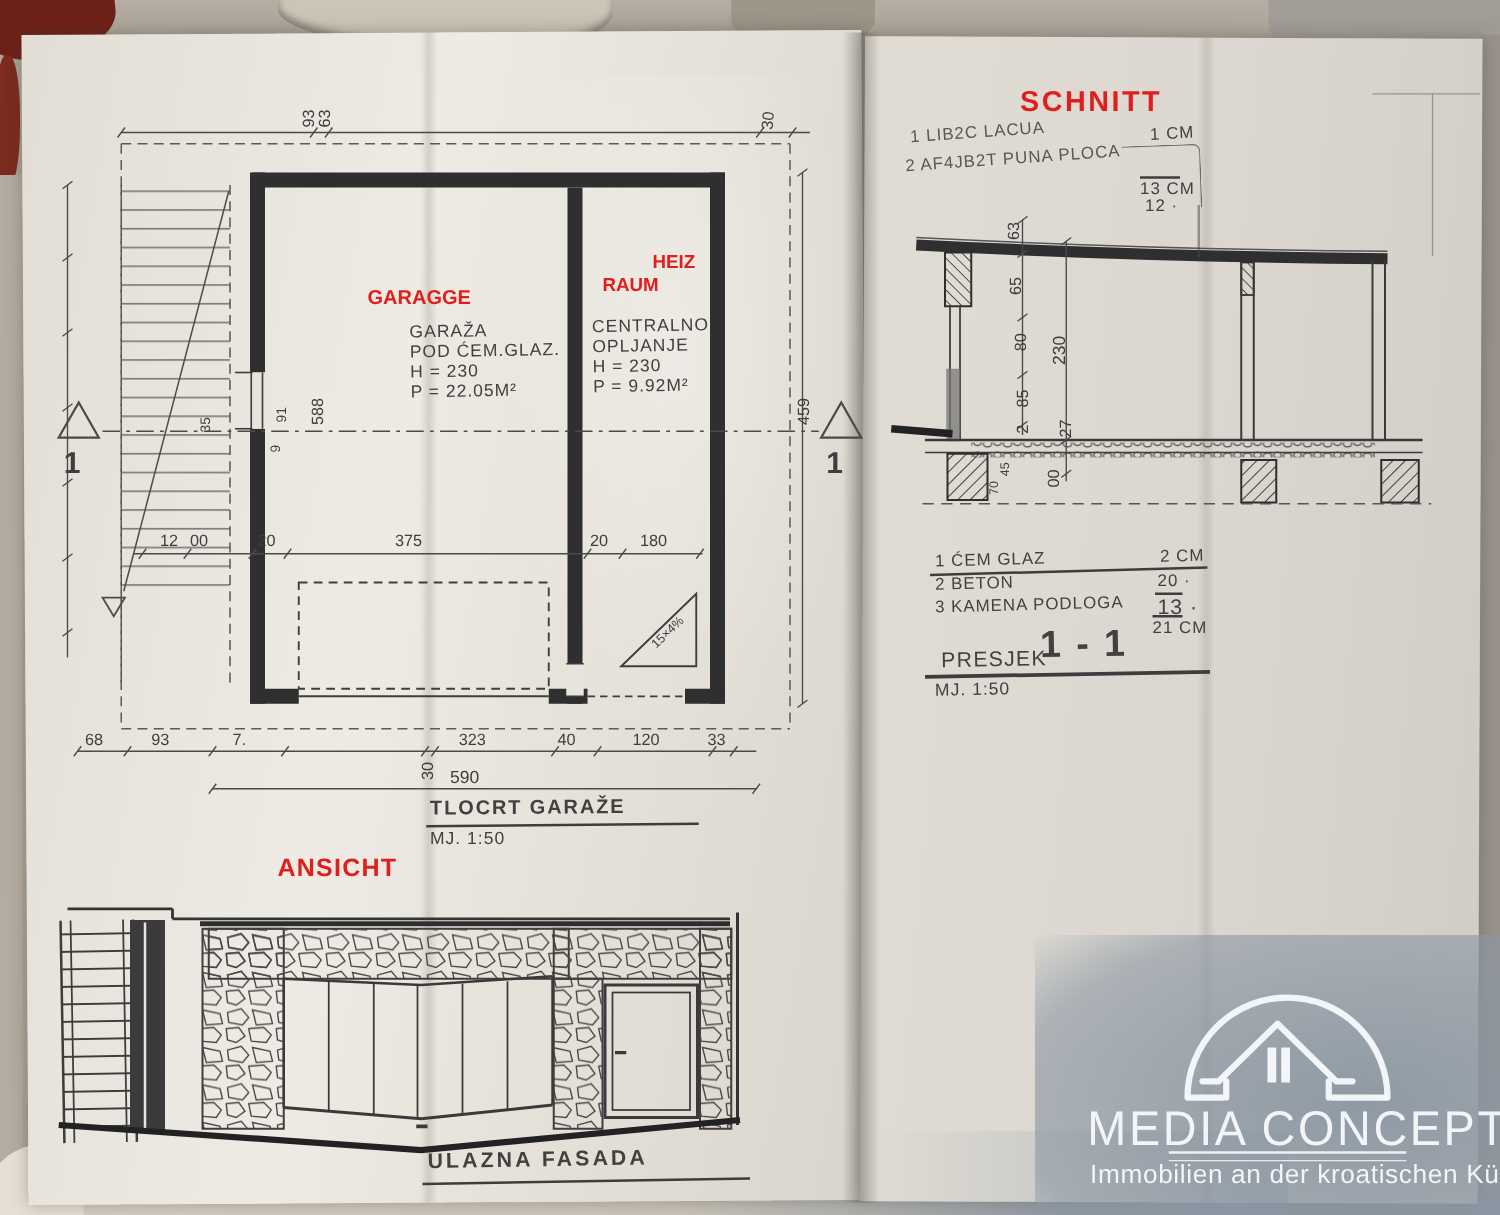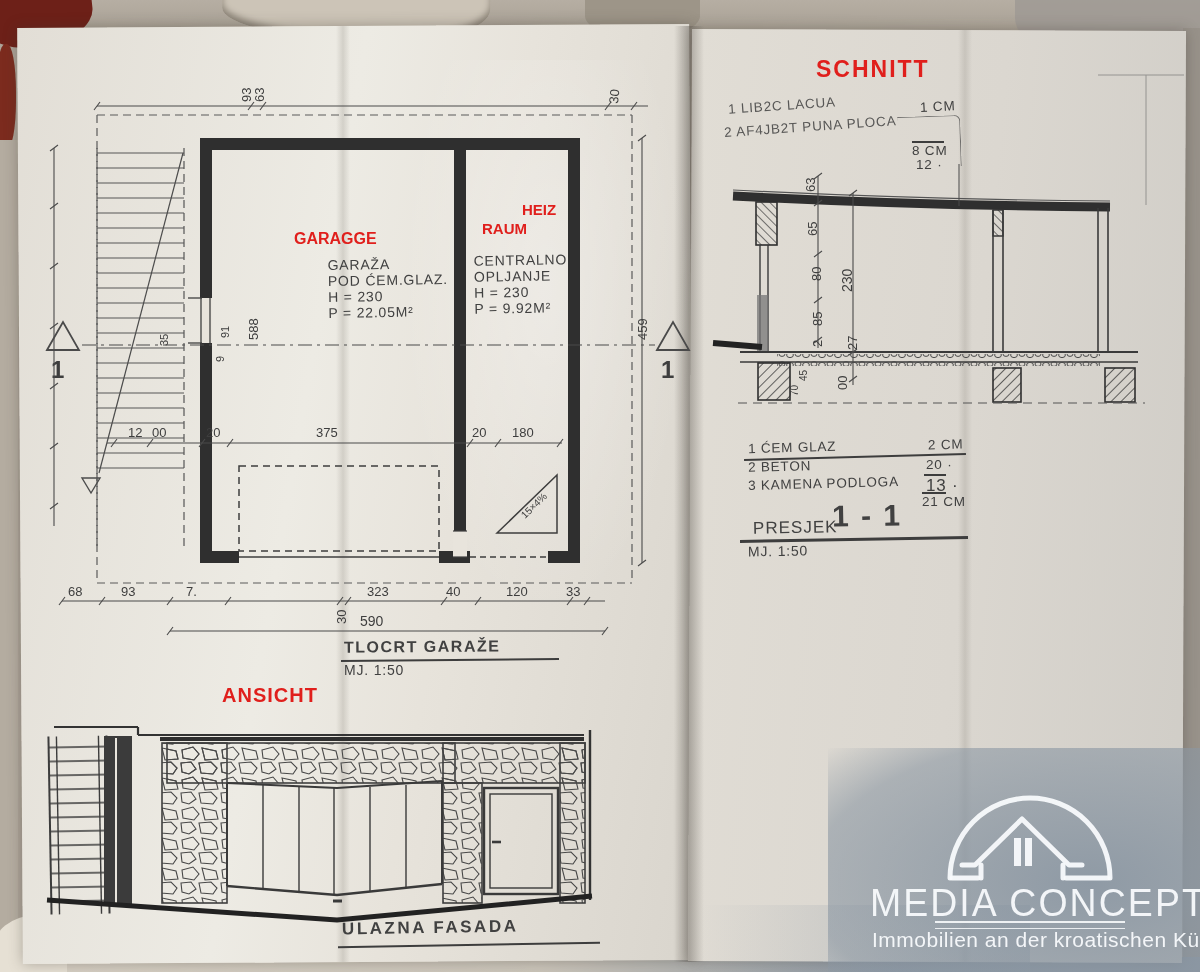--- a/index.html
+++ b/index.html
@@ -262,21 +262,21 @@
       <text transform="translate(132,296) rotate(-90)">85</text>
       <text transform="translate(132,317) rotate(-90)">2</text>
       <text transform="translate(162,262) rotate(-90)" font-size="14">230</text>
       <text transform="translate(167,320) rotate(-90)">27</text>
       <text transform="translate(157,360) rotate(-90)">00</text>
       <text transform="translate(108,366) rotate(-90)" font-size="10">70</text>
       <text transform="translate(117,351) rotate(-90)" font-size="10">45</text>
     </g>
   </svg>
 
-  <div class="abs red" style="left:816px;top:56px;font-size:23px;letter-spacing:2px;">SCHNITT</div>
+  <div class="abs red" style="left:816px;top:68px;font-size:23px;letter-spacing:2px;">SCHNITT</div>
   <div class="abs red" style="left:222px;top:684px;font-size:20px;letter-spacing:1px;">ANSICHT</div>
   <div class="abs red" style="left:294px;top:230px;font-size:16px;">GARAGGE</div>
   <div class="abs red" style="left:482px;top:201px;font-size:15px;margin-left:40px;">HEIZ</div>
   <div class="abs red" style="left:482px;top:220px;font-size:15px;">RAUM</div>
 
   <div class="abs tech" style="left:328px;top:256px;font-size:14px;line-height:16px;transform:rotate(-1deg);">
     <div>GARAŽA</div>
     <div>POD ĆEM.GLAZ.</div>
     <div>H = 230</div>
     <div>P = 22.05M²</div>
@@ -293,21 +293,21 @@
   <div class="abs tech" style="left:344px;top:662px;font-size:14px;">MJ.  1:50</div>
 
   <div class="abs tech" style="left:342px;top:918px;font-size:17px;letter-spacing:2.5px;font-weight:bold;transform:rotate(-1deg);">ULAZNA FASADA</div>
   <div class="abs uline" style="left:338px;top:944px;width:262px;height:2px;transform:rotate(-1deg);"></div>
 
   <div class="abs tech" style="left:728px;top:98px;font-size:13.5px;transform:rotate(-4deg);opacity:.85;">1 LIB2C LACUA</div>
   <div class="abs tech" style="left:920px;top:99px;font-size:13.5px;transform:rotate(-3deg);">1 CM</div>
   <div class="abs tech" style="left:724px;top:119px;font-size:13.5px;transform:rotate(-4deg);opacity:.85;">2 AF4JB2T PUNA PLOCA</div>
   <div class="abs tech" style="left:916px;top:124px;font-size:13.5px;margin-top:33px;">12 ·</div>
   <div class="abs uline" style="left:912px;top:141px;width:32px;height:1.5px;"></div>
-  <div class="abs tech" style="left:912px;top:143px;font-size:13.5px;">8 CM</div>
+  <div class="abs tech" style="left:912px;top:143px;font-size:13.5px;">13 CM</div>
   <div class="abs" style="left:898px;top:116px;width:62px;height:50px;border-top:1.5px solid rgba(74,74,74,.75);border-right:1.5px solid rgba(74,74,74,.75);border-radius:0 6px 0 0;transform:rotate(-2deg);"></div>
   <div class="abs" style="left:958px;top:164px;width:1.5px;height:42px;background:rgba(74,74,74,.5);"></div>
 
   <div class="abs tech" style="left:748px;top:440px;font-size:13.5px;transform:rotate(-1.5deg);">1 ĆEM GLAZ</div>
   <div class="abs tech" style="left:928px;top:437px;font-size:13.5px;transform:rotate(-1.5deg);">2 CM</div>
   <div class="abs uline" style="left:744px;top:456px;width:222px;height:2px;transform:rotate(-1.5deg);"></div>
   <div class="abs tech" style="left:748px;top:459px;font-size:13.5px;transform:rotate(-1.5deg);">2 BETON</div>
   <div class="abs tech" style="left:926px;top:457px;font-size:13.5px;">20 ·</div>
   <div class="abs uline" style="left:924px;top:474px;width:22px;height:1.5px;"></div>
   <div class="abs tech" style="left:748px;top:476px;font-size:13.5px;transform:rotate(-1.5deg);">3 KAMENA PODLOGA</div>

